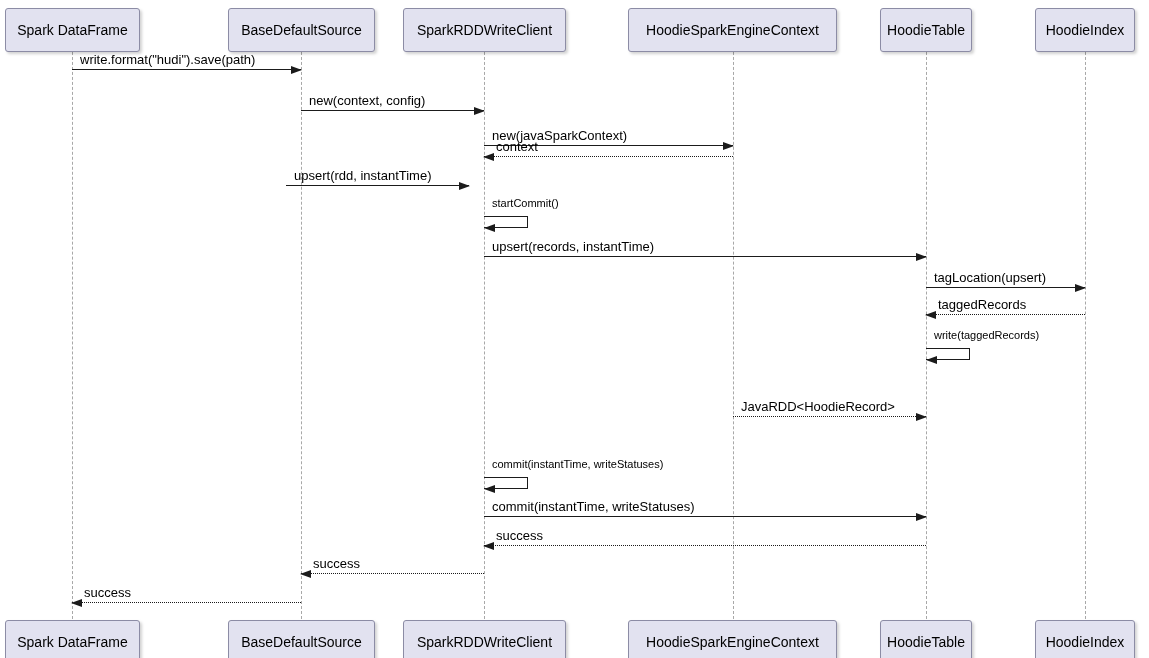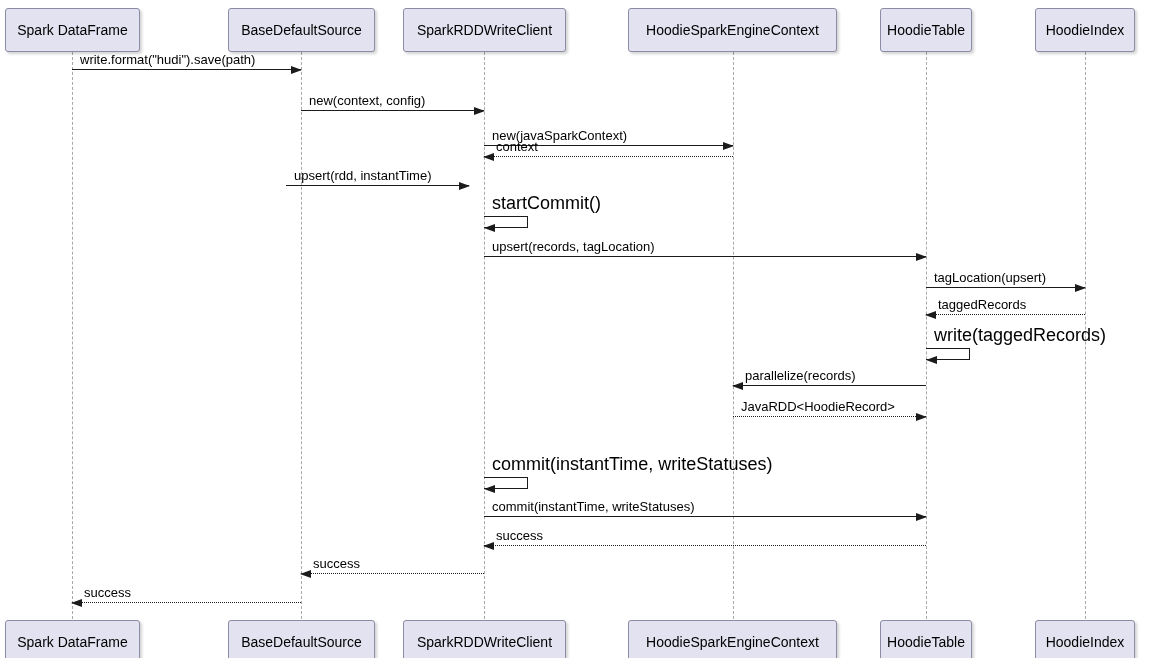--- a/index.html
+++ b/index.html
@@ -24,21 +24,21 @@
     white-space:nowrap;line-height:14px;
   }
   .mline{position:absolute;left:0;right:0;bottom:0;height:0;}
   .solid{border-top:1.6px solid #1B1B1B;}
   .dotted{border-top:1.6px dotted #1B1B1B;}
   .ah{position:absolute;width:0;height:0;bottom:-4px;}
   .ah-right{right:-1px;border-left:11px solid #1B1B1B;border-top:4px solid transparent;border-bottom:4px solid transparent;}
   .ah-left{left:-1px;border-right:11px solid #1B1B1B;border-top:4px solid transparent;border-bottom:4px solid transparent;}
   .self{width:280px;height:36px;}
   .mlabel-self{
-    position:absolute;top:0;left:8px;font-size:18px;color:#000;
+    position:absolute;top:0;left:8px;font-size:11px;color:#000;
     white-space:nowrap;line-height:14px;
   }
   .self-loop{
     position:absolute;left:0;top:20px;width:43px;height:10px;
     border:1.6px solid #1B1B1B;border-left:none;box-sizing:content-box;
   }
   .self-ah{left:0;top:28px;bottom:auto;}
 </style>
 </head>
 <body>
@@ -89,21 +89,21 @@
     <div class="ah ah-right"></div>
   </div>
 
   <div class="msg self" style="left:484px;top:196px;">
     <span class="mlabel-self">startCommit()</span>
     <div class="self-loop"></div>
     <div class="ah ah-left self-ah"></div>
   </div>
 
   <div class="msg" style="left:484px;top:239px;width:442px;">
-    <span class="mlabel" style="left:8px;">upsert(records, tagLocation)</span>
+    <span class="mlabel" style="left:8px;">upsert(records, instantTime)</span>
     <div class="mline solid"></div>
     <div class="ah ah-right"></div>
   </div>
 
   <div class="msg" style="left:926px;top:270px;width:159px;">
     <span class="mlabel" style="left:8px;">tagLocation(upsert)</span>
     <div class="mline solid"></div>
     <div class="ah ah-right"></div>
   </div>
 
@@ -112,25 +112,20 @@
     <div class="mline dotted"></div>
     <div class="ah ah-left"></div>
   </div>
 
   <div class="msg self" style="left:926px;top:328px;">
     <span class="mlabel-self">write(taggedRecords)</span>
     <div class="self-loop"></div>
     <div class="ah ah-left self-ah"></div>
   </div>
 
-  <div class="msg" style="left:733px;top:368px;width:193px;">
-    <span class="mlabel" style="left:12px;">parallelize(records)</span>
-    <div class="mline solid"></div>
-    <div class="ah ah-left"></div>
-  </div>
 
   <div class="msg" style="left:733px;top:399px;width:193px;">
     <span class="mlabel" style="left:8px;">JavaRDD&lt;HoodieRecord&gt;</span>
     <div class="mline dotted"></div>
     <div class="ah ah-right"></div>
   </div>
 
 
   <div class="msg self" style="left:484px;top:457px;">
     <span class="mlabel-self">commit(instantTime, writeStatuses)</span>

